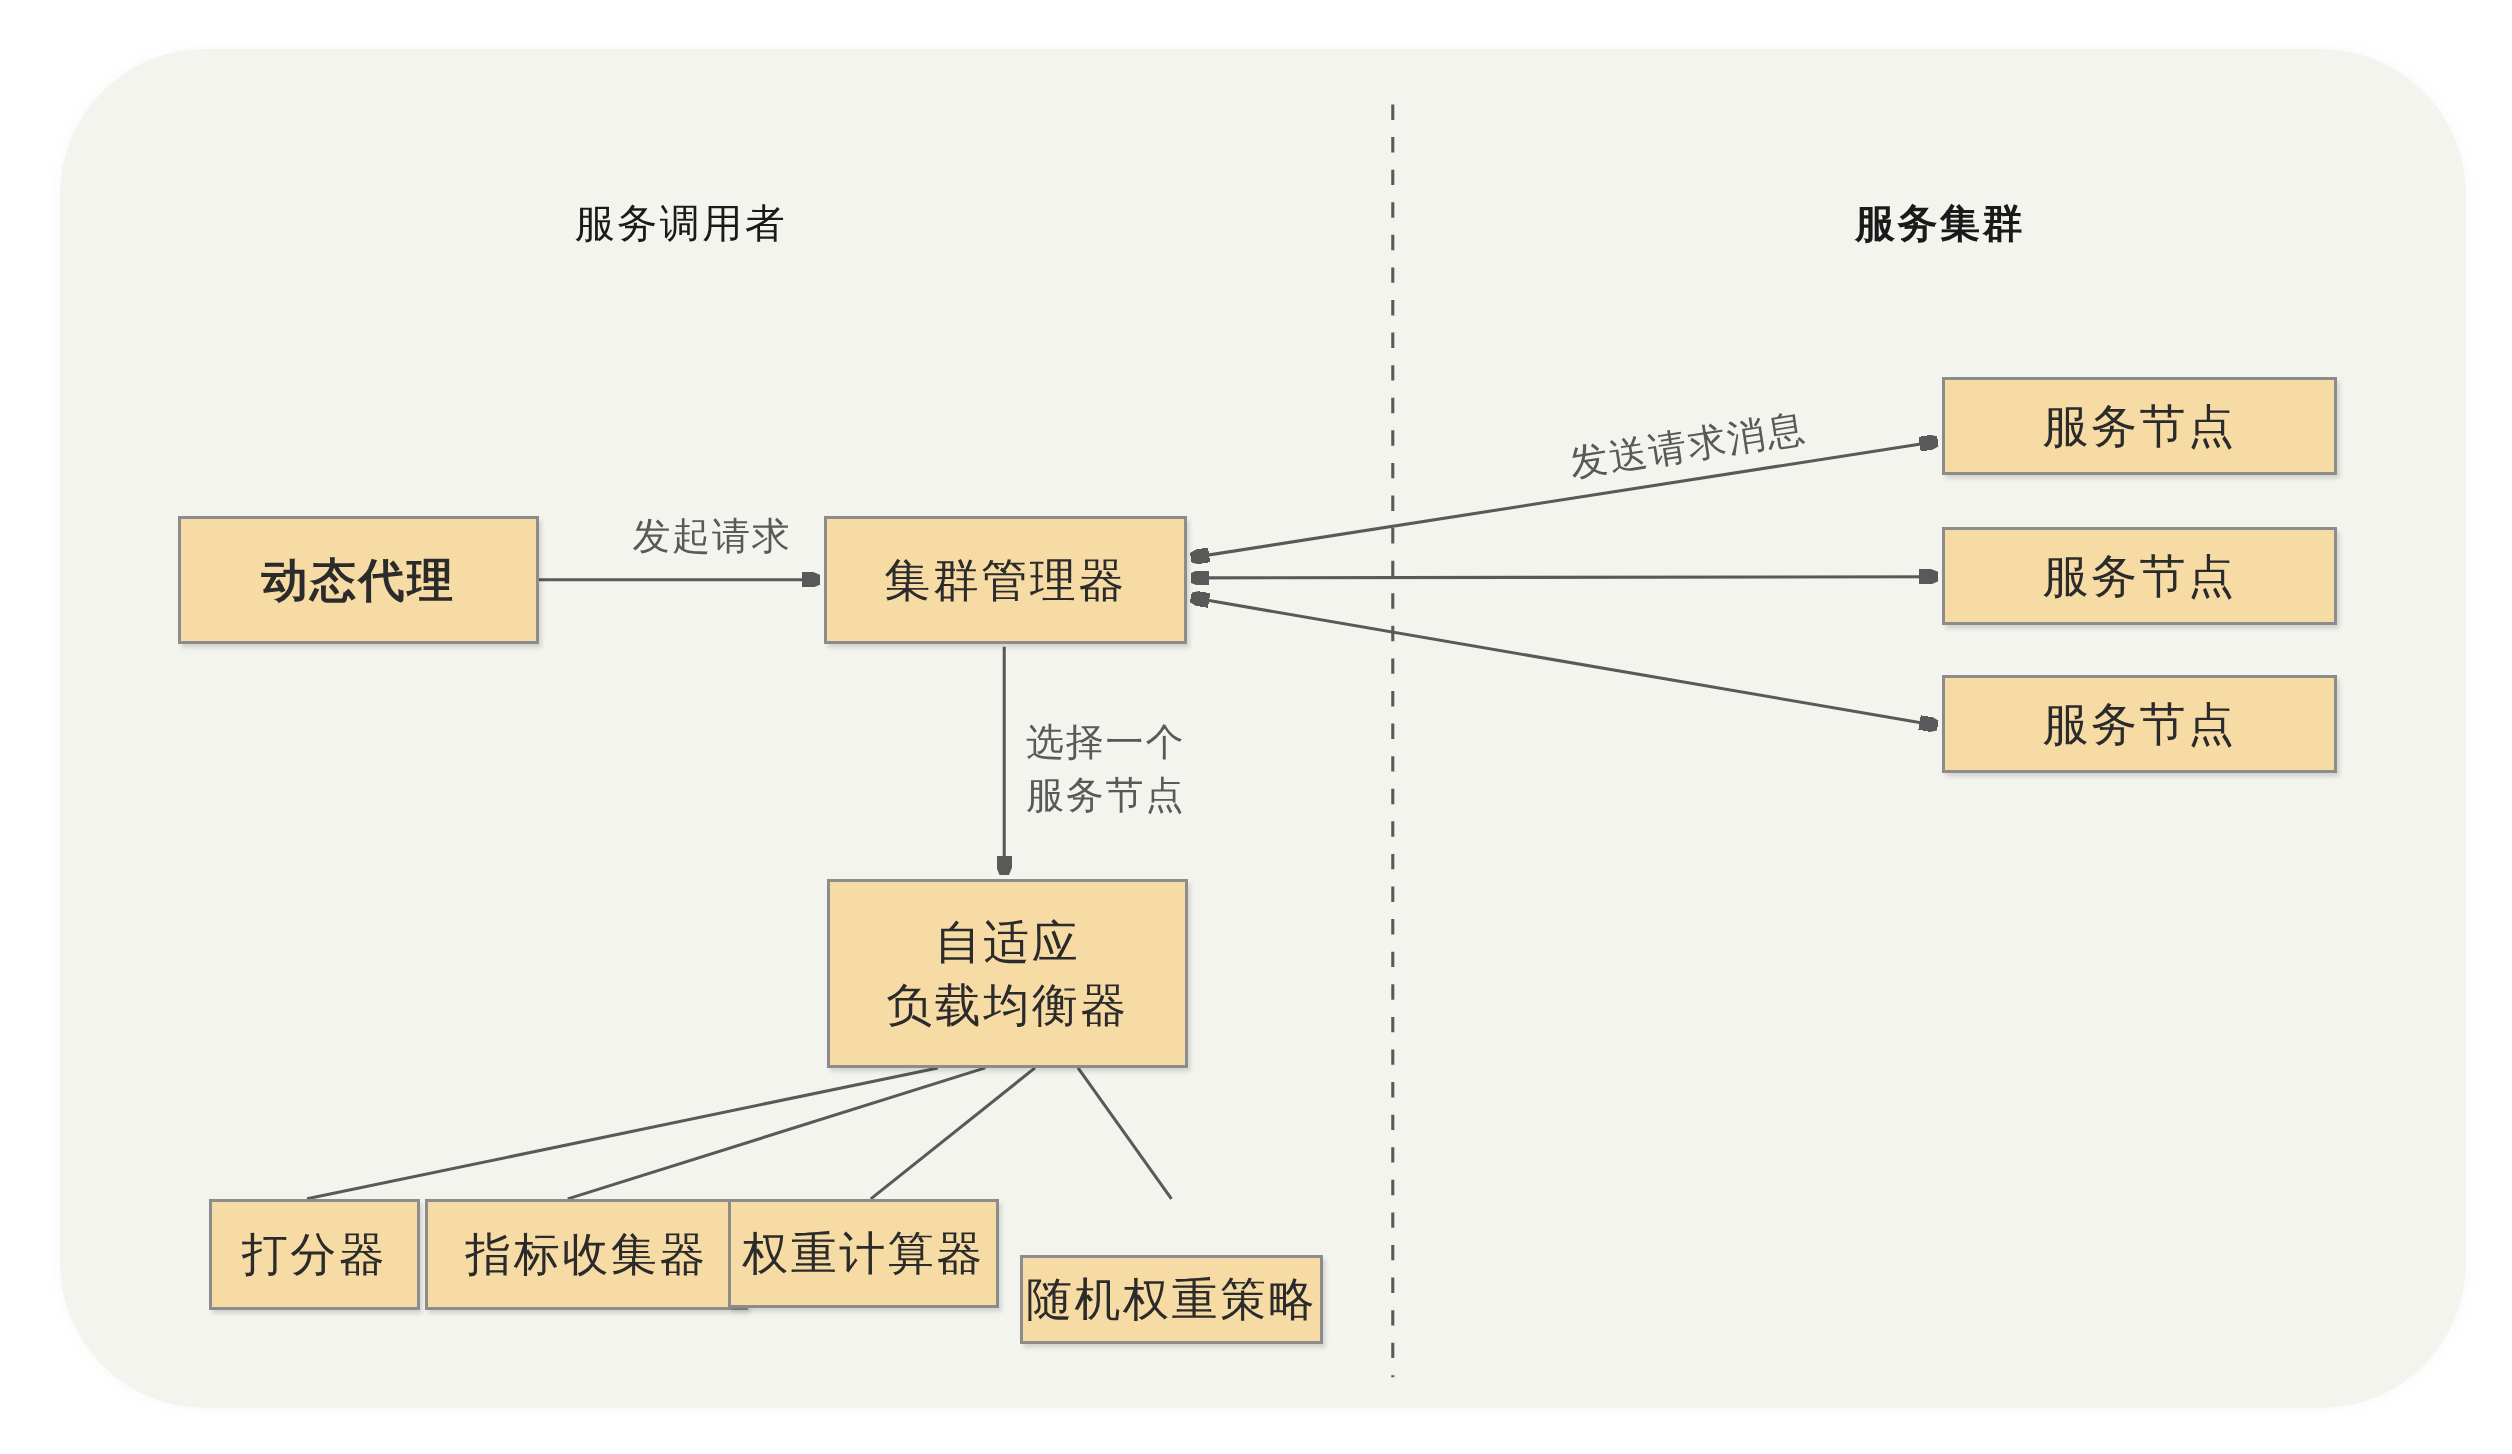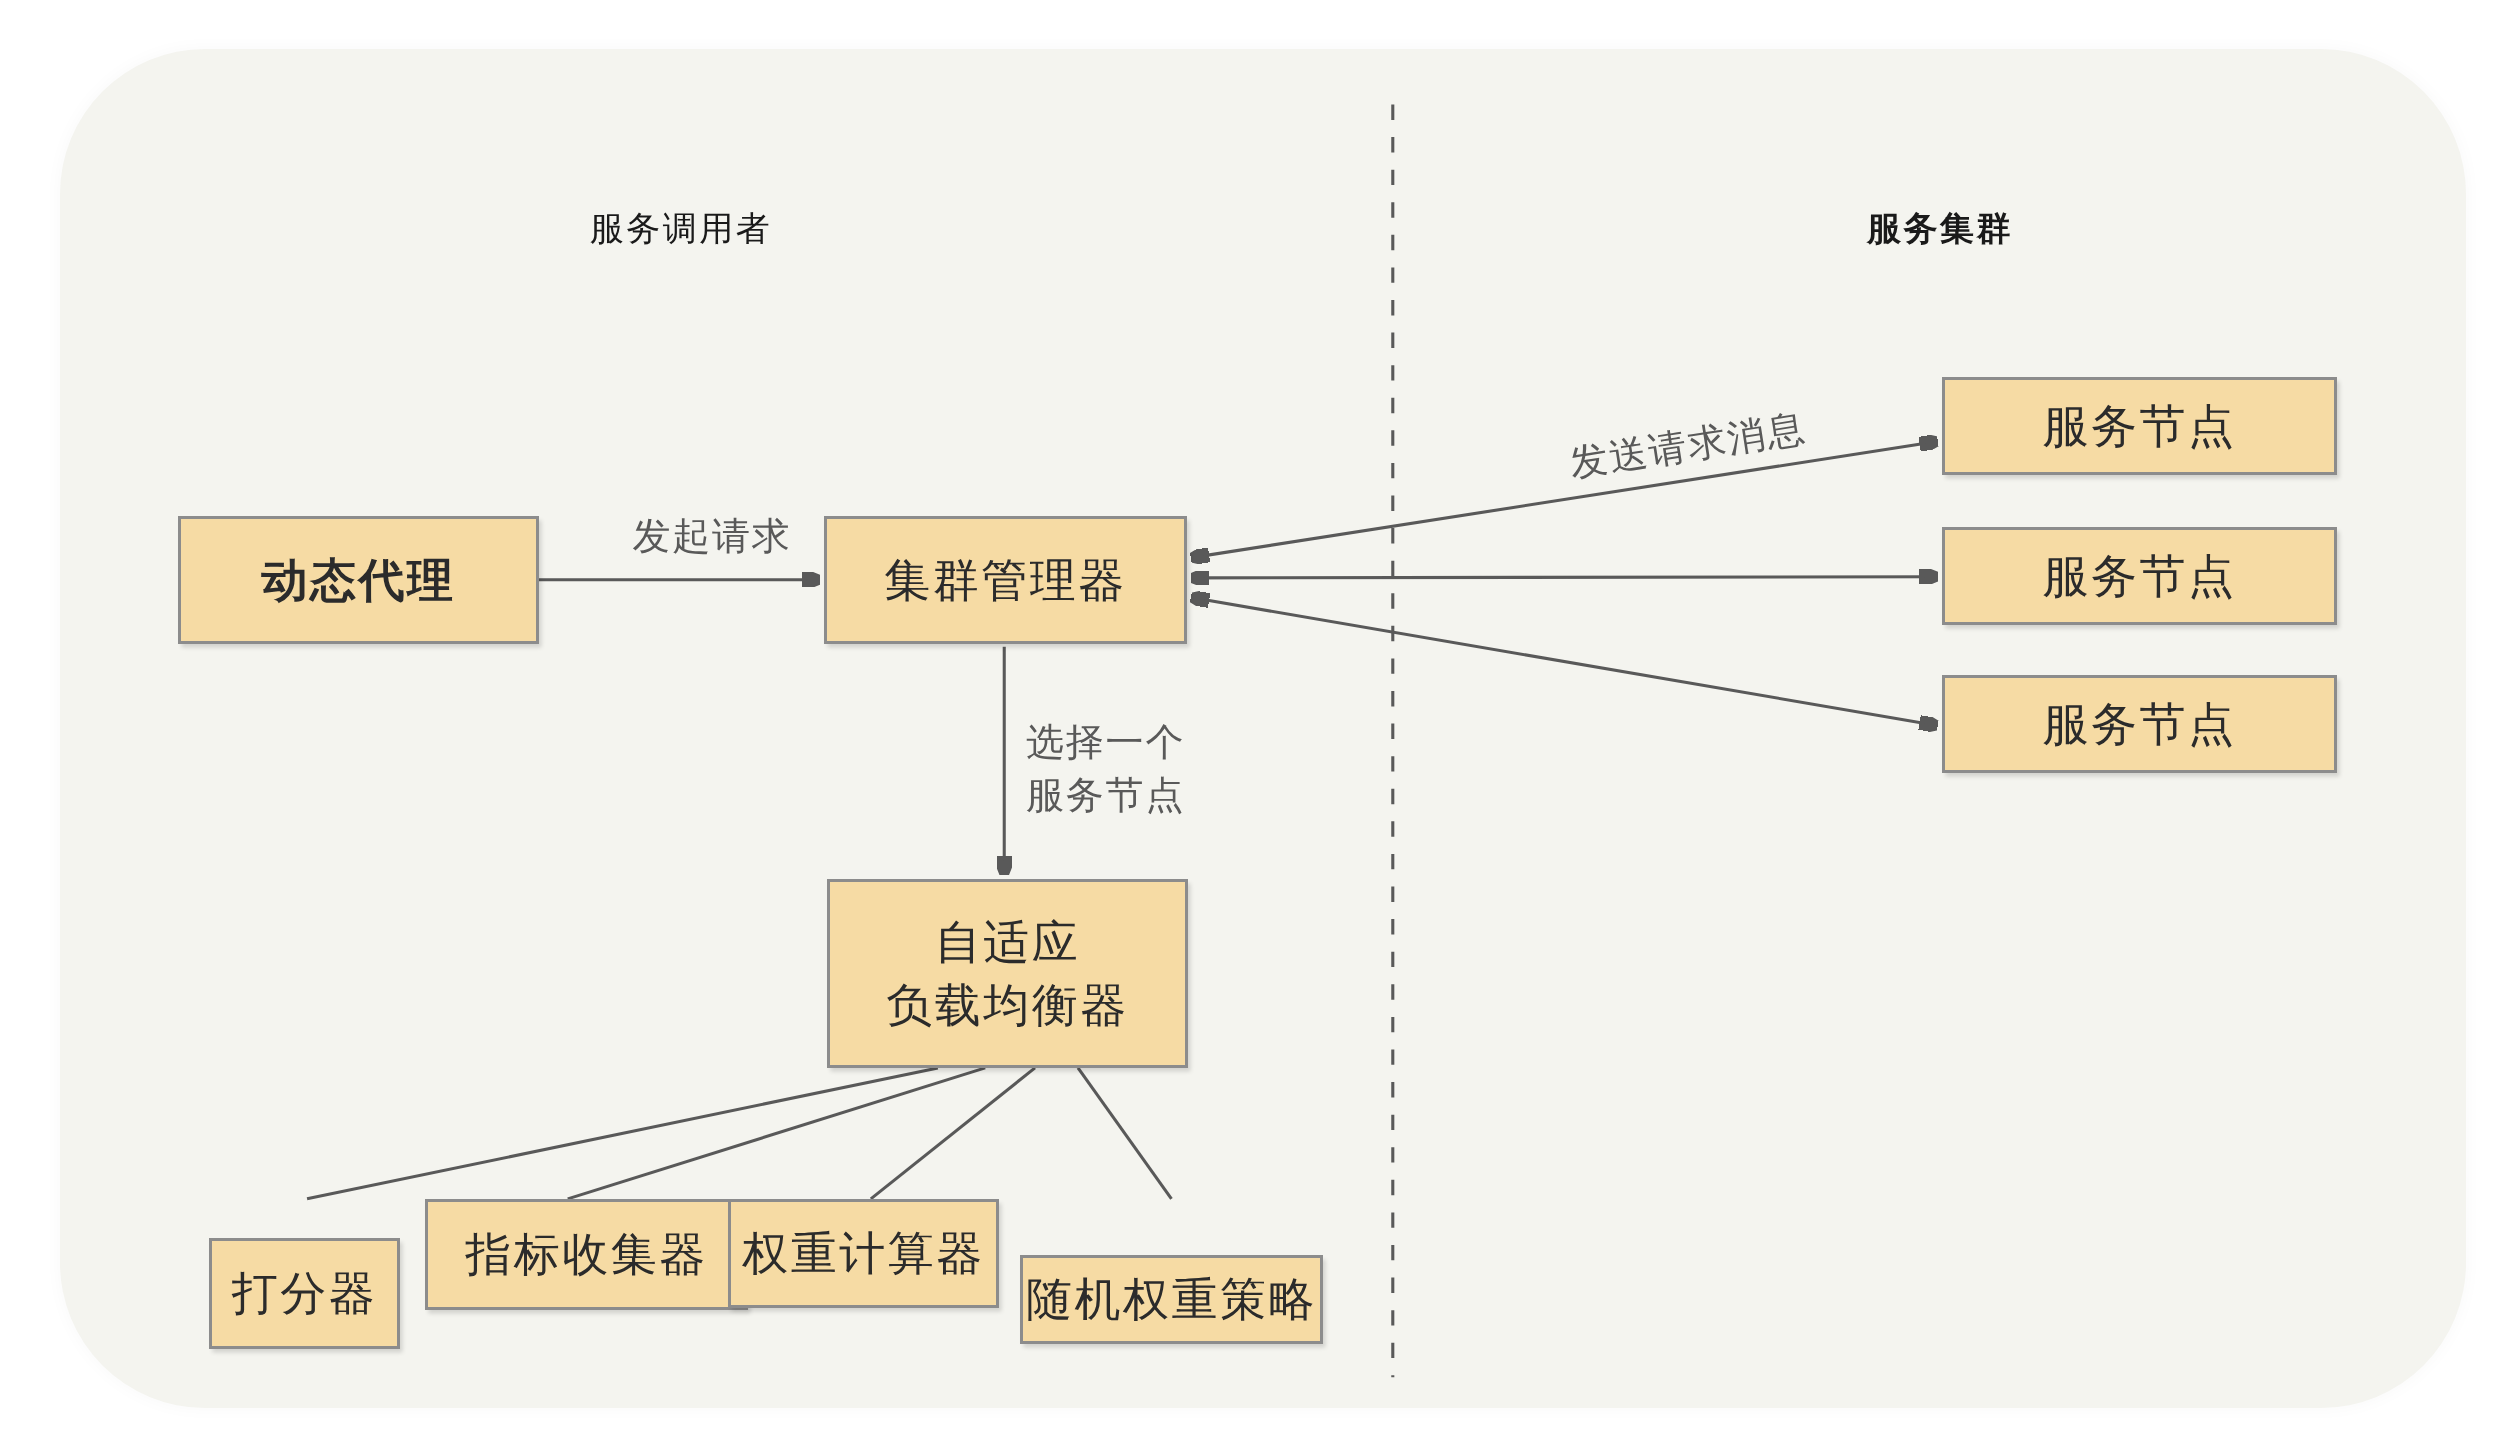--- a/index.html
+++ b/index.html
@@ -25,22 +25,22 @@
     background:var(--container-bg);
     border-radius:145px;
     box-shadow:0 0 18.4px rgba(0,0,0,0.03);
   }
   .edges{position:absolute;left:0;top:0;width:2512px;height:1454px;}
   .edges path,.edges line{stroke:var(--line);stroke-width:5;fill:none;}
   .edges .dashed{stroke-dasharray:25 28;}
   .arrowhead{fill:var(--line);}
   .title{
     position:absolute;transform:translate(-50%,-50%);
-    font-size:34px;font-weight:500;color:var(--title);
-    letter-spacing:2.5px;white-space:nowrap;margin-top:6px;
+    font-size:40px;font-weight:500;color:var(--title);
+    letter-spacing:2.5px;white-space:nowrap;
   }
   .box{
     position:absolute;
     background:var(--box-fill);
     border:3.1px solid var(--box-border);
     box-shadow:3.1px 3.7px 4.3px rgba(0,0,0,0.14);
     display:flex;align-items:center;justify-content:center;
     flex-direction:column;
     font-size:46px;color:var(--text);
     letter-spacing:2.5px;white-space:nowrap;
@@ -94,21 +94,21 @@
 
   <div class="box" style="left:827px;top:879px;width:361px;height:189px;">
     <span>自适应</span>
     <span>负载均衡器</span>
   </div>
 
   <div class="box" style="left:824px;top:516px;width:363px;height:128px;">
     <span>集群管理器</span>
   </div>
 
-  <div class="box" style="left:209px;top:1199px;width:191px;height:111px;margin-top:39px;">
+  <div class="box" style="left:209px;top:1199px;width:211px;height:111px;">
     <span>打分器</span>
   </div>
   <div class="box" style="left:425px;top:1199px;width:323px;height:111px;">
     <span>指标收集器</span>
   </div>
   <div class="box" style="left:728px;top:1199px;width:271px;height:109px;">
     <span>权重计算器</span>
   </div>
   <div class="box" style="left:1020px;top:1255px;width:303px;height:89px;">
     <span>随机权重策略</span>

